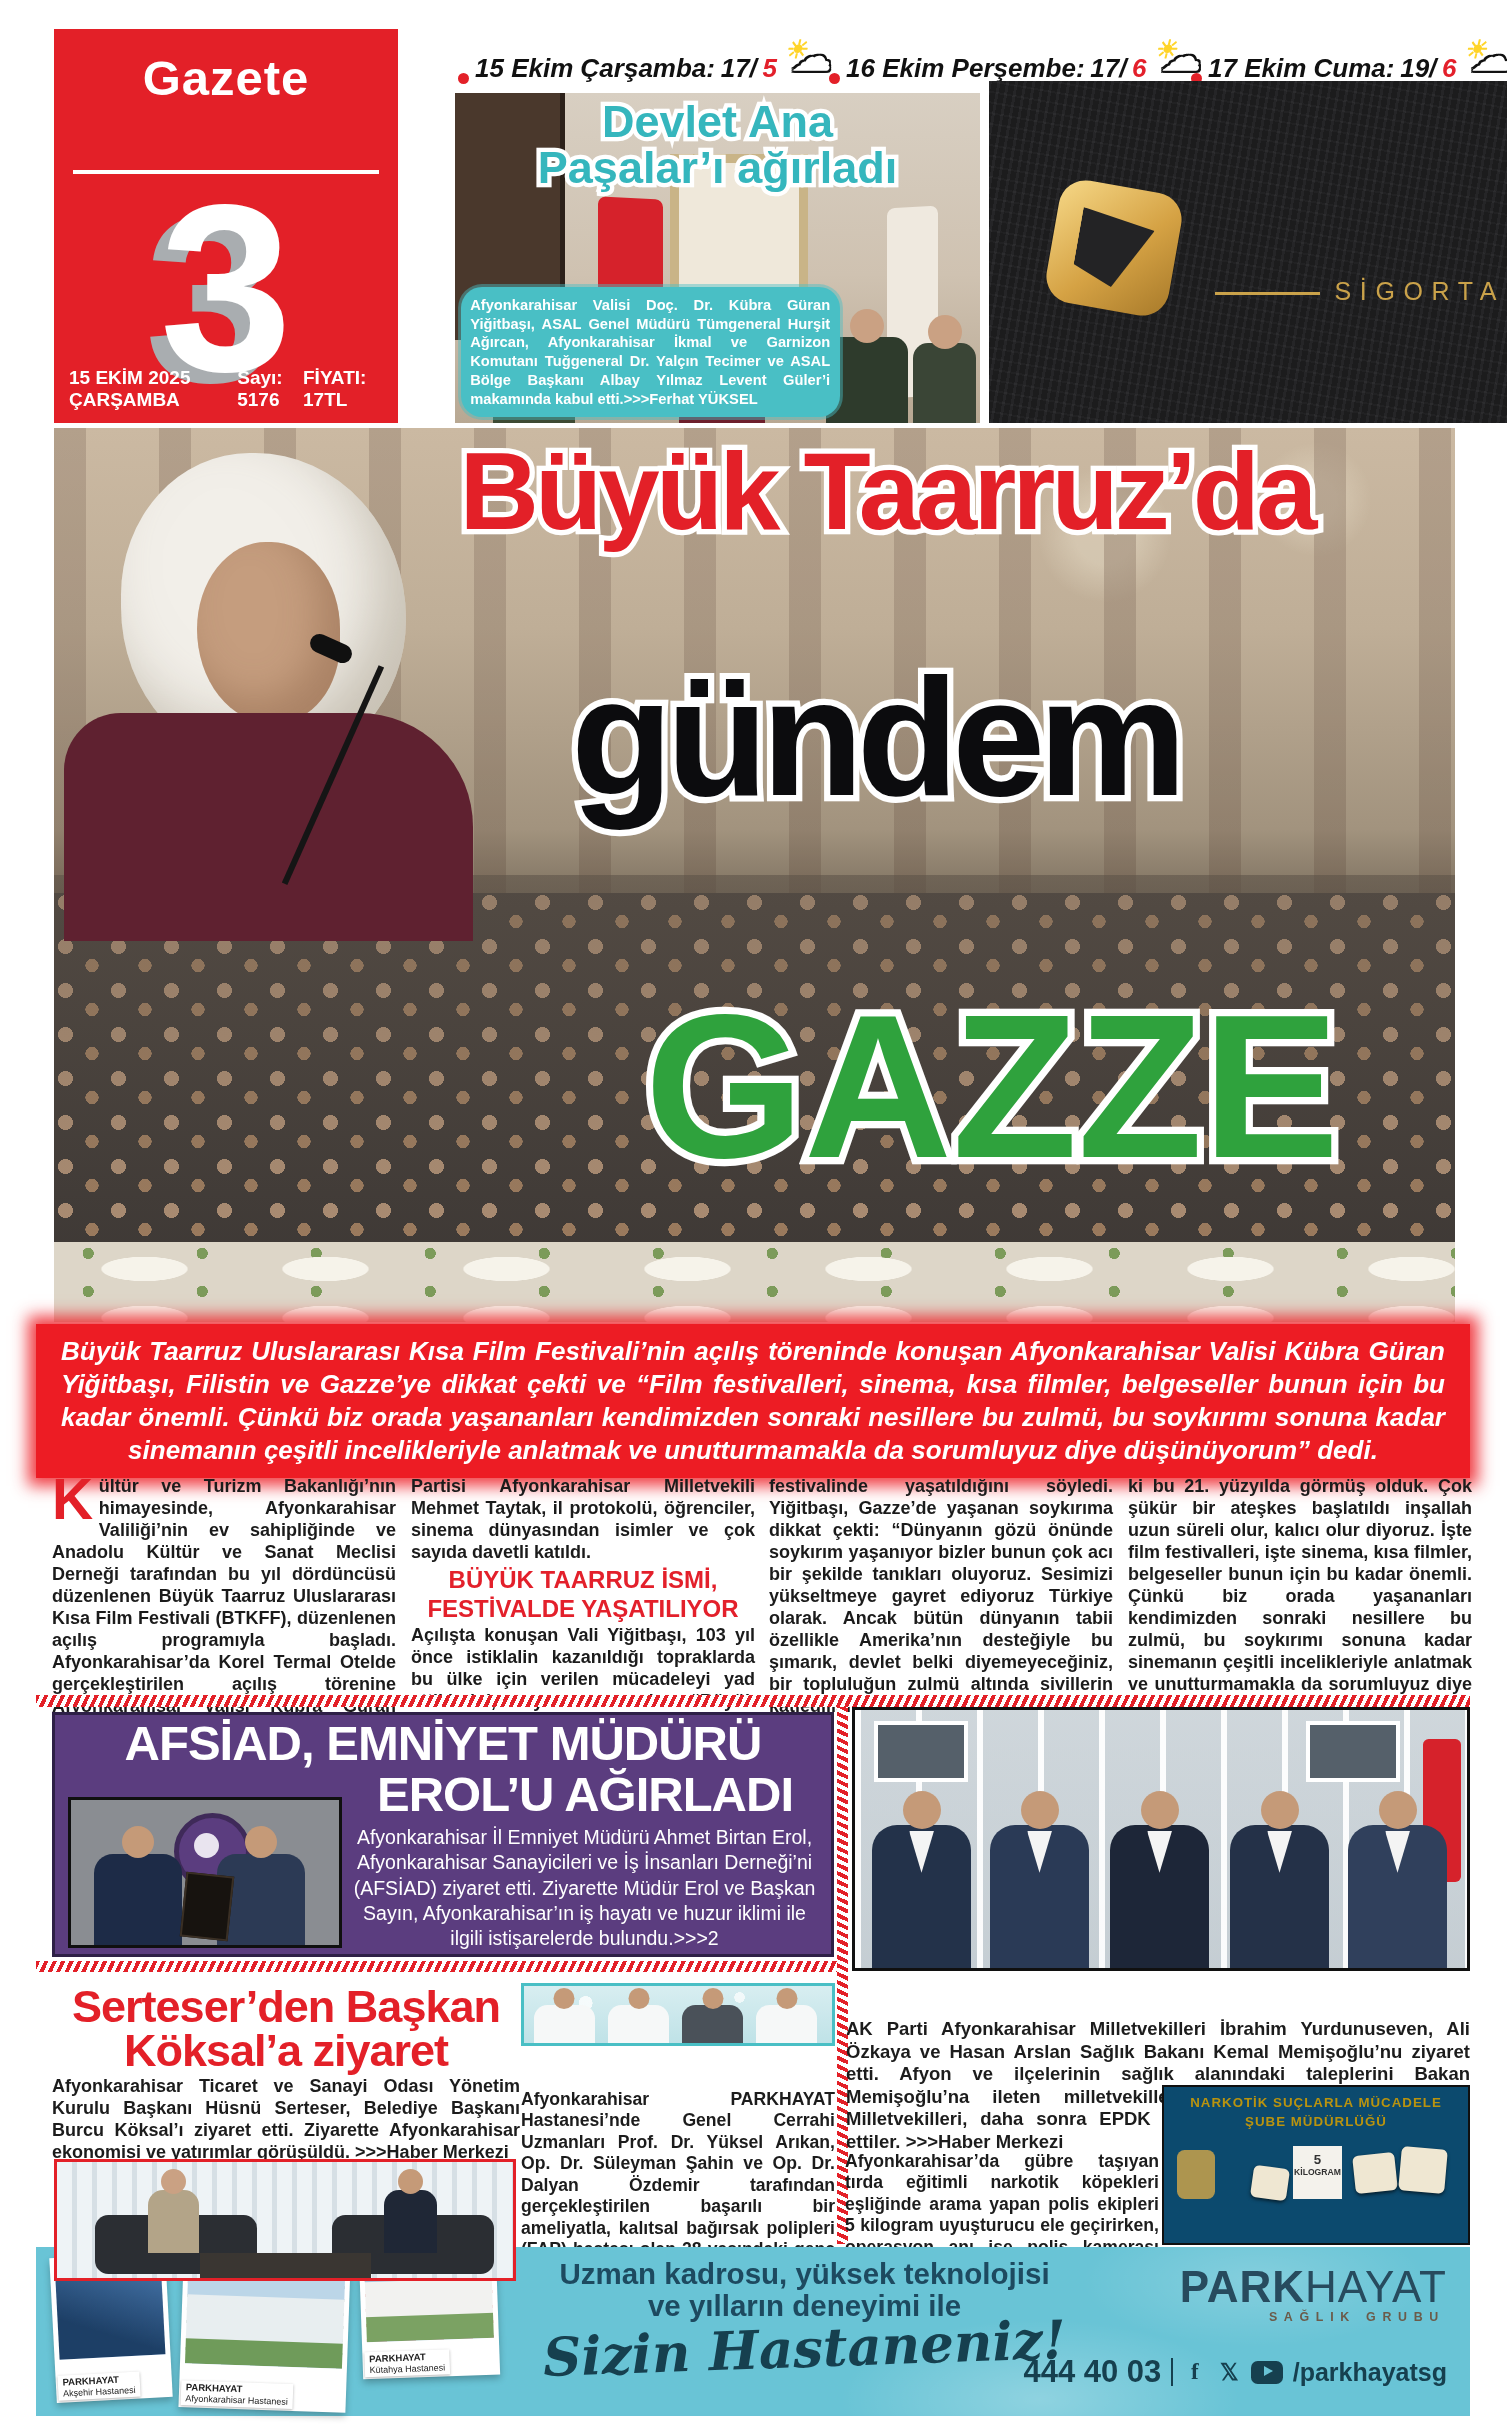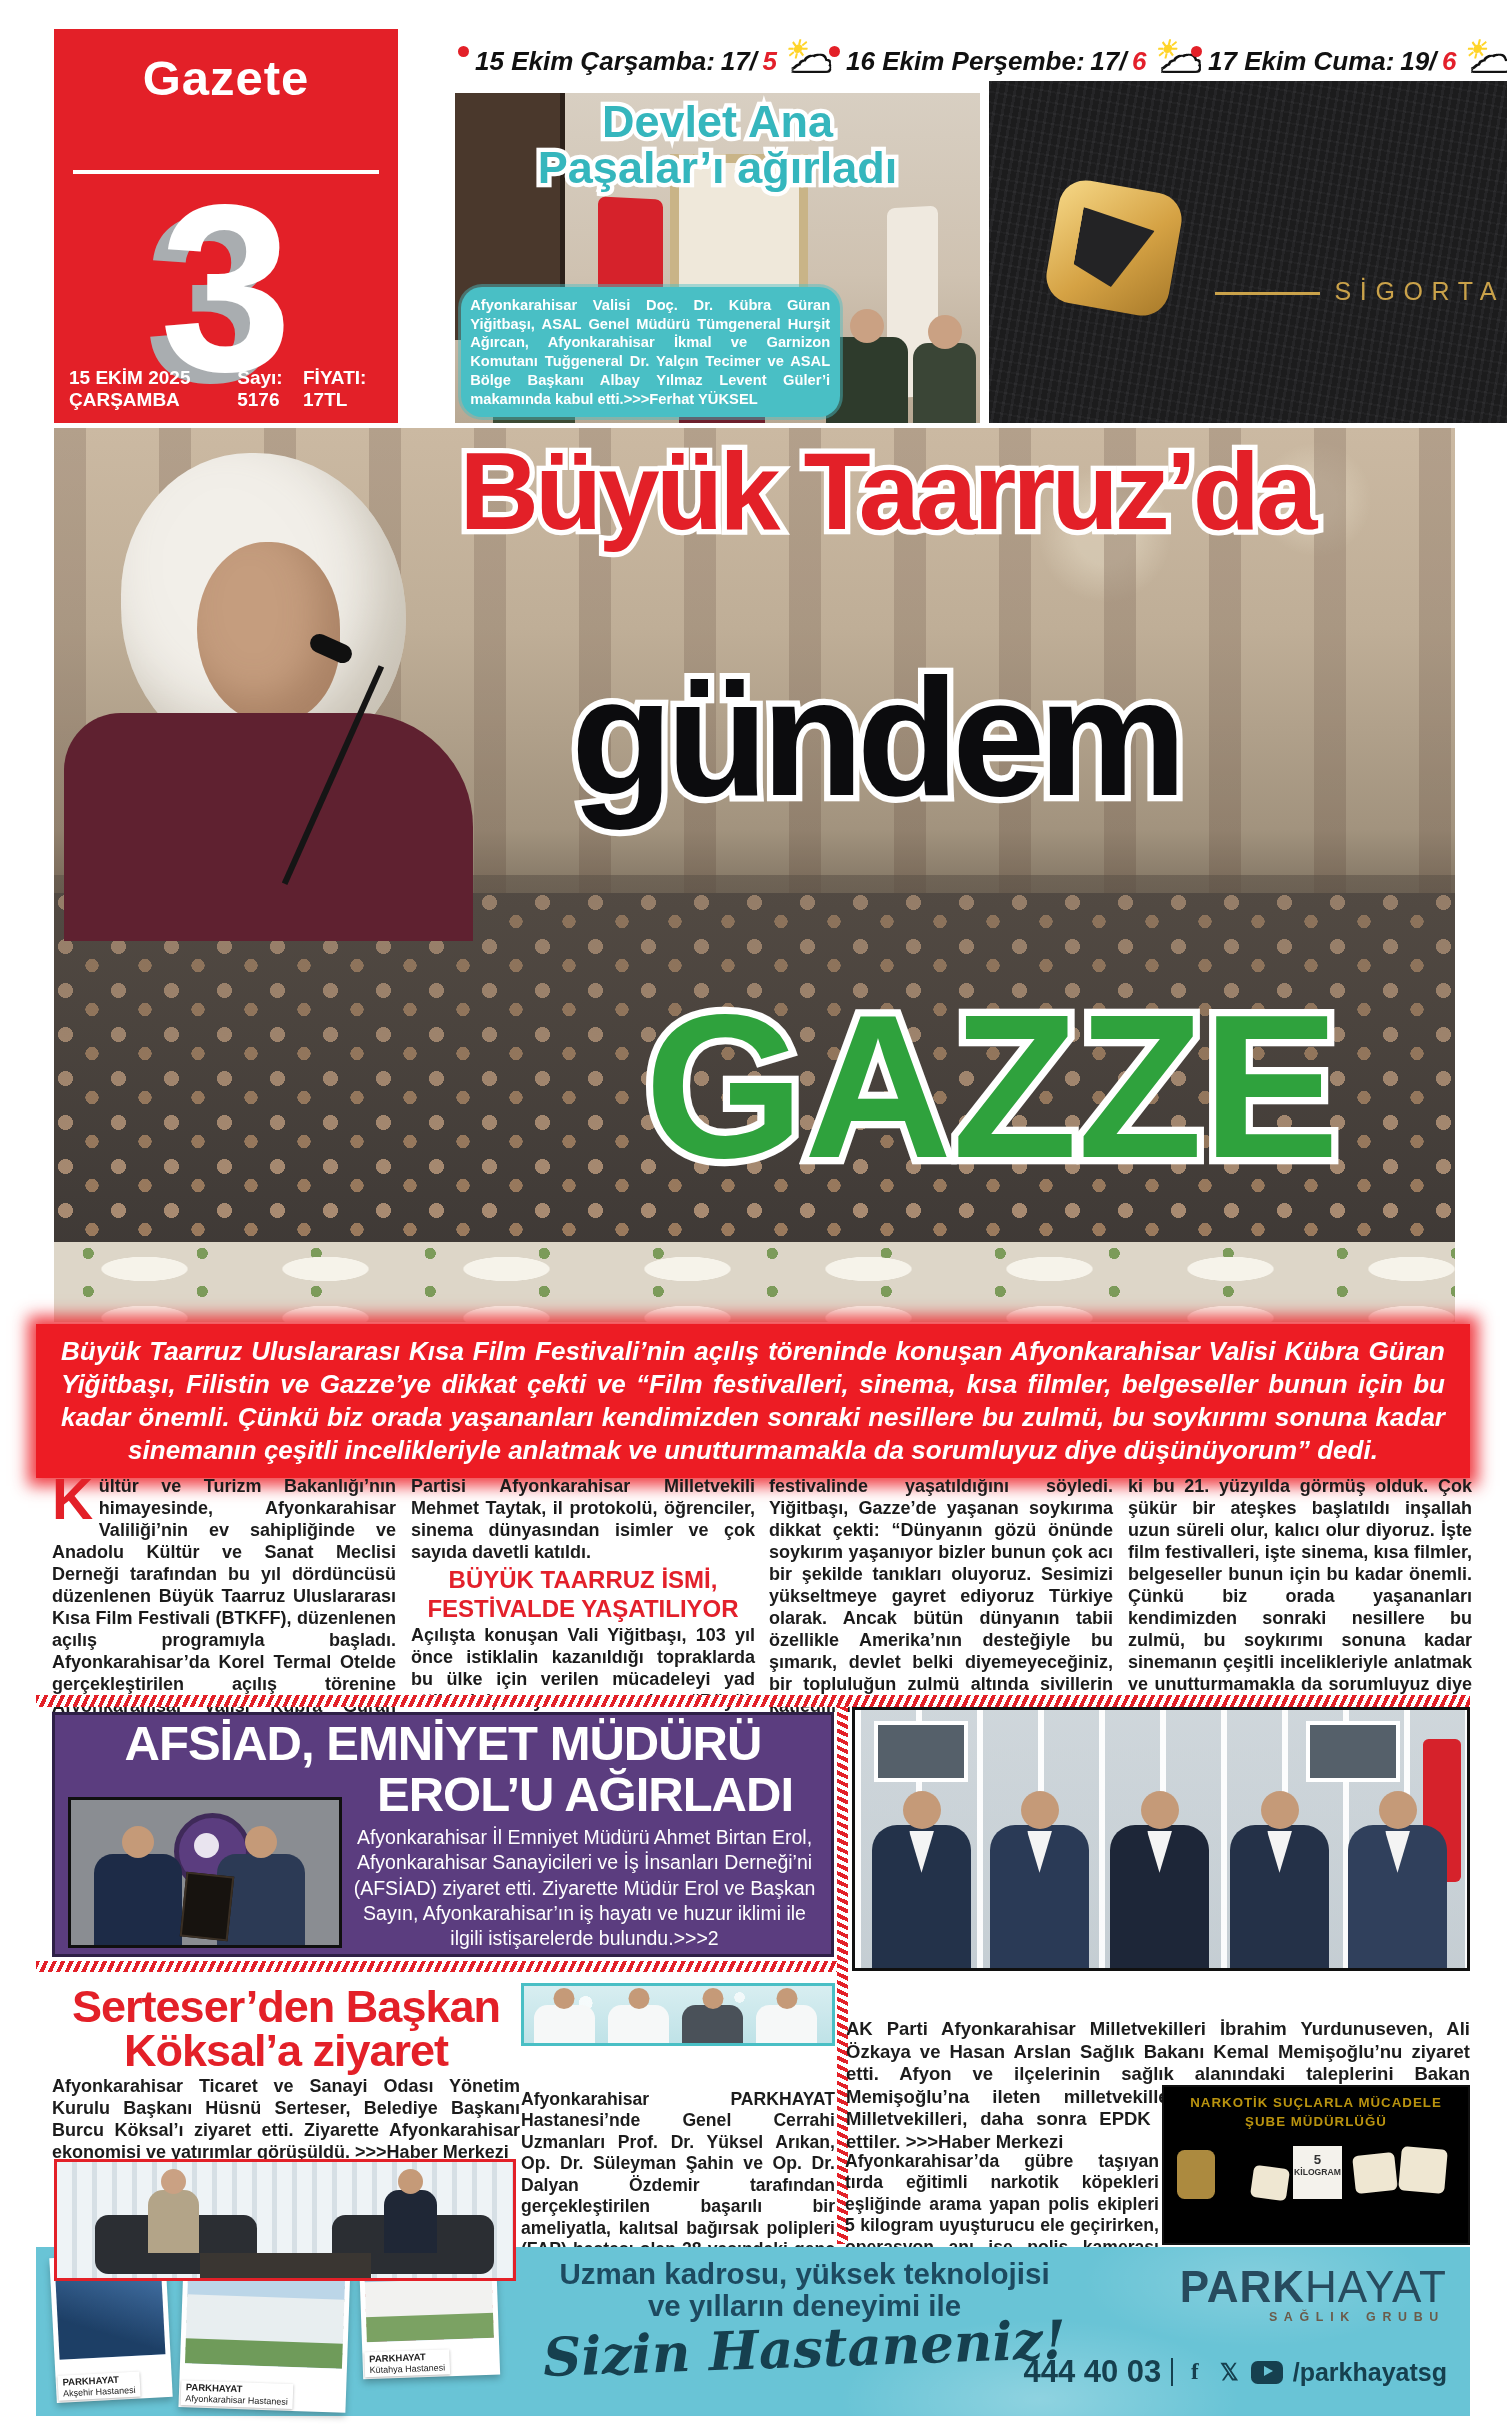--- a/index.html
+++ b/index.html
@@ -16,21 +16,21 @@
   #masthead{left:54px;top:28.5px;width:344px;height:394px;background:#e32028;}
   #gz-name{position:absolute;top:21px;left:0;width:100%;text-align:center;color:#fff;
     font-size:49px;font-weight:bold;letter-spacing:1px;}
   #gz-line{position:absolute;top:141px;left:19px;right:19px;height:4.8px;background:#fff;}
   #gz-num{position:absolute;top:122px;left:0;width:100%;text-align:center;color:#fff;
     font-size:238px;font-weight:bold;text-shadow:-15px 11.4px 0 #a9adb0;}
   #gz-meta{position:absolute;left:15px;right:15px;bottom:11.4px;display:flex;
     justify-content:space-between;color:#fff;font-weight:bold;font-size:19px;}
 
   
-  .wx{position:absolute;top:46px;display:flex;align-items:flex-start;gap:5.7px;
+  .wx{position:absolute;top:46px;display:flex;align-items:flex-end;gap:5.7px;
       font-size:26px;font-style:italic;font-weight:bold;color:#111;white-space:nowrap;}
   .wx .dot{width:11.4px;height:11.4px;border-radius:50%;background:#e32028;display:inline-block;}
   .wx .lo{color:#e3202b;}
   .wicon{position:relative;width:46px;height:38px;display:inline-block;}
   .wicon .sun{position:absolute;left:1.9px;top:-11.4px;color:#ffd429;font-size:25px;}
   .wicon .cloud{position:absolute;left:9.5px;top:-11.4px;color:#fff;font-size:38px;
      text-shadow:1.9px 0 #111,-1.9px 0 #111,0 1.9px #111,0 -1.9px #111,1.9px 1.9px #111,-1.9px -1.9px #111,1.9px -1.9px #111,-1.9px 1.9px #111;}
 
   
   #top-story{left:455px;top:93px;width:525px;height:330px;background:#cfc4b4;overflow:hidden;}
@@ -153,21 +153,21 @@
      radial-gradient(circle 11.4px at 20% 30%,rgba(255,255,255,.8) 60%,transparent 62%),
      radial-gradient(circle 8.6px at 70% 20%,rgba(255,255,255,.7) 60%,transparent 62%),
      linear-gradient(180deg,#d8eef1,#bfe2e7);}
   .sgp-doc{position:absolute;bottom:0;width:61px;height:38px;background:#f6f8f8;border-radius:13.3px 13.3px 0 0;}
   .sgp-doc i{position:absolute;left:50%;top:-17px;transform:translateX(-50%);width:21px;height:21px;border-radius:50%;background:#c59a78;}
   .sgp-pat{background:#4a5159;}
   #sg-body{left:521px;top:2089px;width:314px;font-size:17.6px;font-weight:bold;line-height:1.22;text-align:justify;}
   #sa-body{left:846px;top:2018px;width:624px;font-size:18.5px;font-weight:bold;line-height:1.22;text-align:justify;}
   #gu-body{left:845px;top:2151px;width:314px;font-size:17.6px;font-weight:bold;line-height:1.22;text-align:justify;}
 
-  #narco{left:1162px;top:2085px;width:308px;height:160px;border:2.9px solid #101010;box-sizing:border-box;background:#000000;overflow:hidden;}
+  #narco{left:1162px;top:2085px;width:308px;height:160px;border:2.9px solid #101010;box-sizing:border-box;background:#0c4a6e;overflow:hidden;}
   .na-t{position:absolute;left:0;width:100%;text-align:center;color:#b9930f;font-weight:bold;letter-spacing:1px;}
   .na-emblem{position:absolute;left:13.3px;top:63px;width:38px;height:49px;background:#caa24a;border-radius:7.6px;opacity:.85;}
   .na-paper{position:absolute;left:129px;top:59px;width:49px;height:53px;background:#f4f2ec;color:#333;
      font-size:8.6px;font-weight:bold;text-align:center;padding-top:5.7px;box-sizing:border-box;}
   .na-paper b{display:block;font-size:13.3px;}
   .na-block{position:absolute;background:#efe7d2;border-radius:5.7px;box-shadow:0 1.9px 3.8px rgba(0,0,0,.6);}
 
   
   #footer{left:36px;top:2247px;width:1434px;height:169px;background:#69c4d6;overflow:visible;}
   #footer .swirl{position:absolute;inset:0;background:

